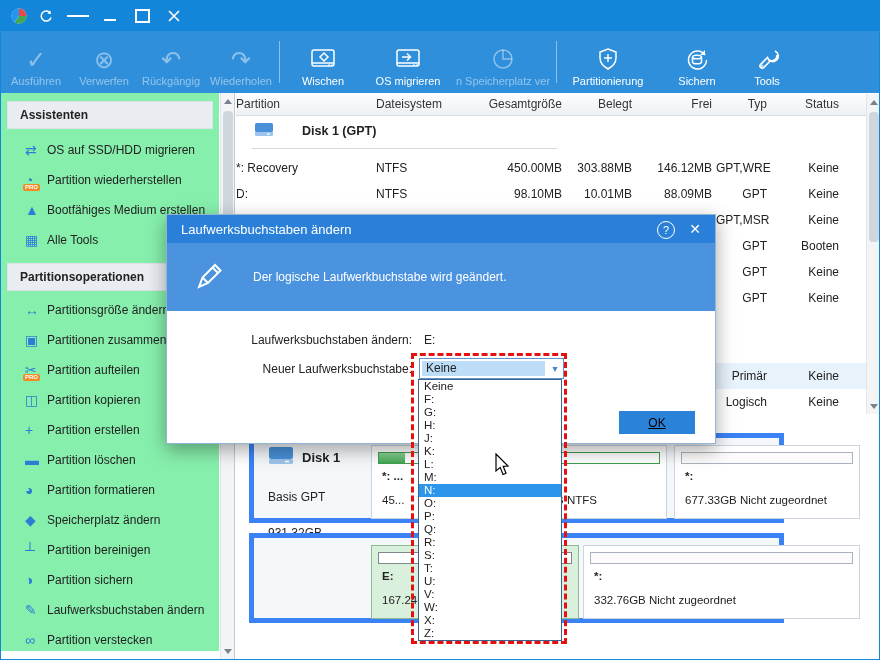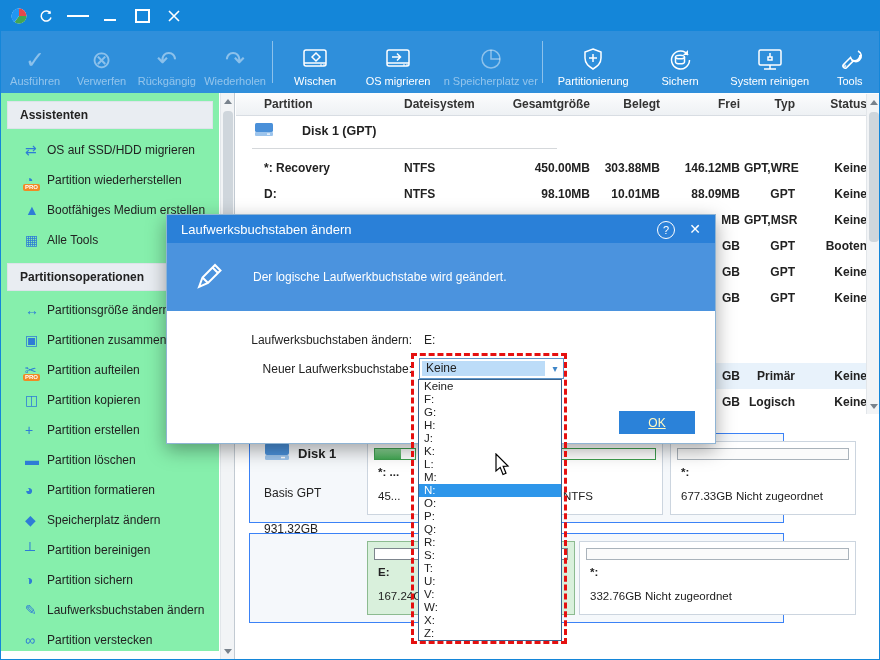--- a/index.html
+++ b/index.html
@@ -38,31 +38,31 @@
   .side-divider{position:absolute;left:233px;top:92px;width:1px;bottom:0;background:#c2cad2;}
   
   .vscroll{position:absolute;background:#f2f4f6;border-left:1px solid #e2e6ea;}
   .sc-arrow{position:absolute;left:0;width:14px;height:14px;display:flex;align-items:center;justify-content:center;}
   .tri-up{width:0;height:0;border-left:4px solid transparent;border-right:4px solid transparent;border-bottom:5px solid #78828c;}
   .tri-down{width:0;height:0;border-left:4px solid transparent;border-right:4px solid transparent;border-top:5px solid #78828c;}
   .sc-thumb{position:absolute;left:2px;width:10px;background:#cfd6dc;border-radius:4px;}
   
   .main{position:absolute;left:235px;top:92px;right:0;bottom:0;background:#fff;}
   .tgrid{display:grid;grid-template-columns:140px 100px 90px 70px 80px 55px 72px;
-         padding-left:28px;align-items:center;font-size:12px;font-weight:bold;}
+         padding-left:0;align-items:center;font-size:12px;}
   .thead{height:22px;background:linear-gradient(#fcfdfe,#eef1f4);border-bottom:1px solid #d8dde3;color:#333;}
   .thead .c{padding-right:4px;}
   .c.num{text-align:right;padding-right:4px;}
   .trow{height:26px;}
   .trow.hl{background:#e8f2fb;}
   .group-row{height:30px;display:flex;align-items:center;padding-left:18px;font-weight:bold;font-size:12.5px;gap:28px;}
   .group-line{height:1px;background:#d5d8db;width:305px;margin:2px 0 6px 16px;}
   .spacer{height:52px;}
   
-  .panel{position:absolute;left:13px;width:535px;height:90px;background:#f5f8fb;border:1px solid #3b82f6;box-sizing:border-box;}
+  .panel{position:absolute;left:13px;width:535px;height:90px;background:#f5f8fb;border:5px solid #3b82f6;box-sizing:border-box;}
   .pinfo{position:absolute;left:14px;top:8px;font-size:12px;}
   .pinfo .pname{display:flex;align-items:center;gap:8px;font-weight:bold;font-size:13px;}
   .pinfo .pline{margin-top:22px;}
   .pblock{position:absolute;top:7px;height:74px;background:#fff;border:1px solid #ccd5df;box-sizing:border-box;}
   .pblock.sel{background:#d9f0dc;border-color:#8cbb90;}
   .pbar{position:absolute;left:6px;right:6px;top:6px;height:10px;background:#fff;border:1px solid #9aa4ae;}
   .pbar.green{border-color:#3f9e4f;}
   .pbar.un{border-color:#aab3bb;background:#fbfbfb;}
   .pbar.wh{border-color:#7d858d;}
   .pfill{display:block;height:100%;background:linear-gradient(#8ad494,#43a653);}
@@ -79,21 +79,21 @@
   .dlg-close{right:12px;font-size:14px;}
   .dlg-banner{position:absolute;left:0;top:28px;right:0;height:68px;background:#4b93de;color:#fff;}
   .dlg-banner .bic{position:absolute;left:24px;top:15px;}
   .dlg-banner .btxt{position:absolute;left:86px;top:27px;font-size:12px;}
   .dlg-label{position:absolute;left:0;width:245px;text-align:right;font-size:12px;}
   .dlg-value{position:absolute;left:257px;font-size:12px;}
   .combo{position:absolute;left:252px;top:143px;width:145px;height:21px;border:1px solid #5e95c8;
          background:#fff;box-sizing:border-box;display:flex;align-items:center;}
   .combo-sel{background:#bcdcf8;flex:1;margin:1px 2px;padding-left:4px;font-size:12px;height:15px;line-height:15px;}
   .combo-arrow{width:16px;color:#3f86c8;font-size:10px;text-align:center;}
-  .okbtn{position:absolute;left:452px;top:196px;width:76px;height:23px;background:#2b82d9;color:#fef9c3;
+  .okbtn{position:absolute;left:452px;top:196px;width:76px;height:23px;background:#2b82d9;color:#000000;
          font-size:12px;display:flex;align-items:center;justify-content:center;}
   .okbtn span{text-decoration:underline;}
   
   .droplist{position:absolute;left:417px;top:378px;width:144px;background:#fff;border:1px solid #39648f;
             z-index:60;box-sizing:border-box;}
   .ditem{height:13px;line-height:13px;font-size:11.5px;padding-left:5px;white-space:nowrap;}
   .ditem.sel{background:#2e96ea;color:#fff;}
   .red-dash{position:absolute;left:410px;top:352px;width:150px;height:285px;border:3px dashed #e51010;z-index:70;}
   .cursor{position:absolute;left:494px;top:452px;z-index:80;}
 </style>
@@ -199,30 +199,20 @@
     <div class="titem" style="width:80px">
       <span>
         <svg width="28" height="28" viewBox="0 0 28 28" fill="none" stroke="#fff" stroke-width="1.5">
           <path d="M22 9 a9 9 0 1 0 1.5 5"></path>
           <path d="M22 4 v5 h-5" fill="#fff" stroke="none"></path>
           <ellipse cx="14" cy="11" rx="4.5" ry="1.8"></ellipse>
           <path d="M9.5 11 v5 c0 1 2 1.8 4.5 1.8 s4.5 -.8 4.5 -1.8 v-5"></path>
         </svg>
       </span>
       <span class="tlabel">Sichern</span>
-    </div>
-    <div class="titem" style="width:104px">
-      <span>
-        <svg width="30" height="28" viewBox="0 0 30 28" fill="none" stroke="#fff" stroke-width="1.5">
-          <rect x="4" y="4" width="22" height="15" rx="1.5"></rect>
-          <path d="M15 19 v4 M9 23 h12"></path>
-          <path d="M13 14 h4 v-3 h-4 z M15 11 v-4"></path>
-        </svg>
-      </span>
-      <span class="tlabel">System reinigen</span>
     </div>
     <div class="titem" style="width:60px">
       <span>
         <svg width="28" height="28" viewBox="0 0 28 28" fill="none" stroke="#fff" stroke-width="1.6">
           <path d="M22 5 a5.5 5.5 0 1 1 -7.5 6.5 l-7 7 a2.2 2.2 0 0 0 3.1 3.1 l7 -7 A5.5 5.5 0 0 0 24 9"></path>
           <circle cx="8.8" cy="19.8" r="1" stroke-width="1"></circle>
         </svg>
       </span>
       <span class="tlabel">Tools</span>
     </div>

